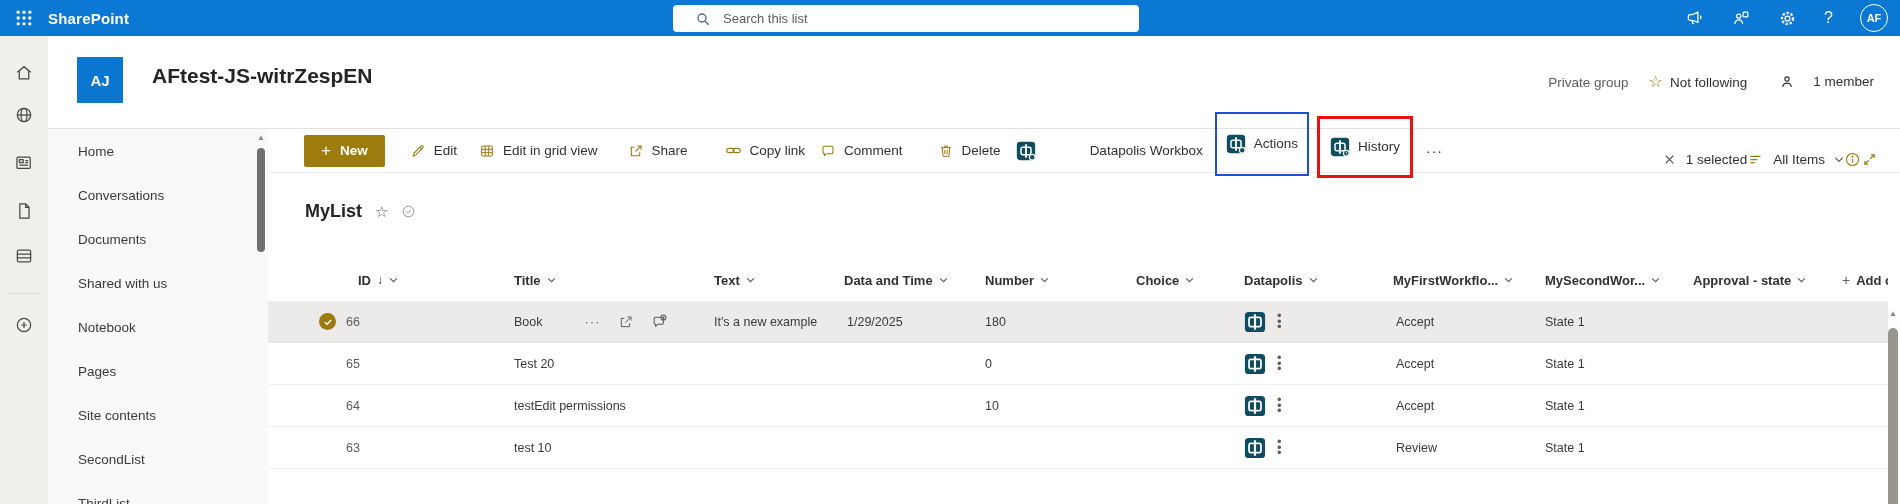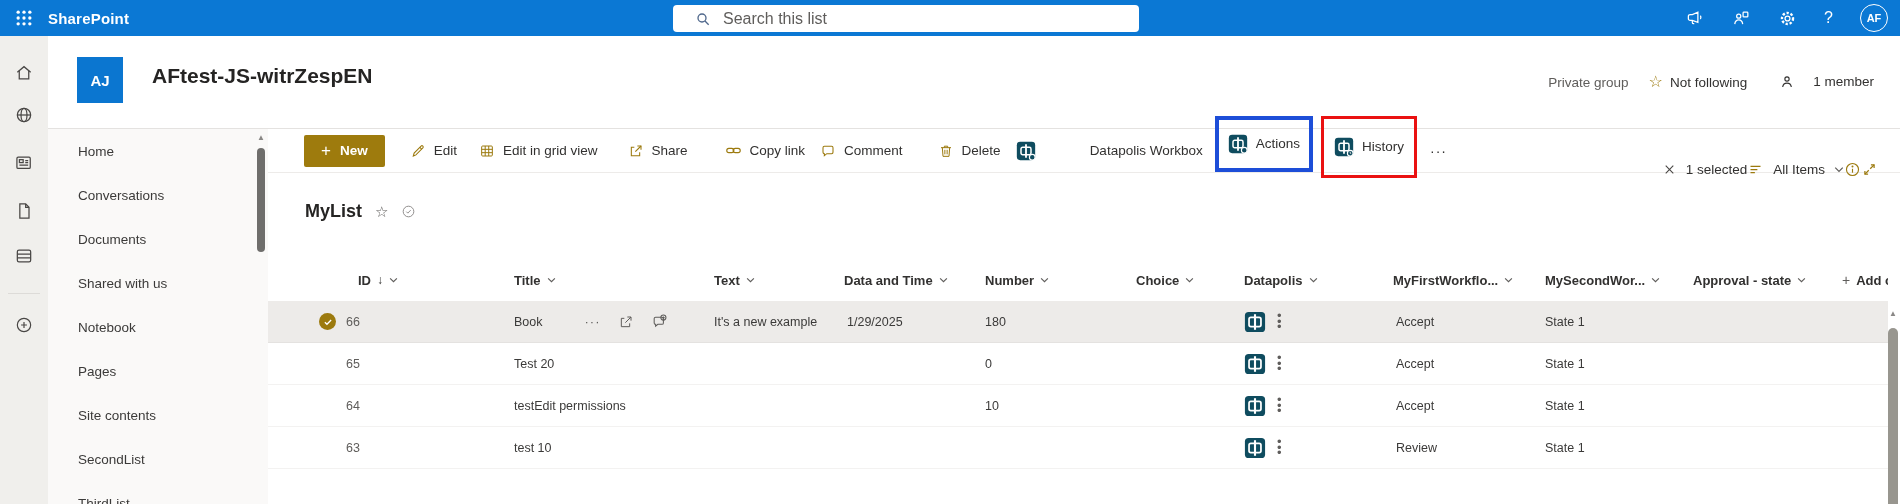--- a/index.html
+++ b/index.html
@@ -10,21 +10,21 @@
   }
   svg.ic { display:block; }
 
   
   .suite-bar { position:absolute; left:0; top:0; width:1900px; height:36px;
     background:#0b78d4; color:#fff; display:flex; align-items:center; z-index:30; }
   .waffle { width:48px; height:36px; display:flex; align-items:center; justify-content:center; cursor:pointer; }
   .brand { font-size:15px; font-weight:700; letter-spacing:.2px; }
   .searchbox { position:absolute; left:673px; top:5px; width:466px; height:27px; background:#fff;
     border-radius:4px; display:flex; align-items:center; padding-left:22px; gap:12px; }
-  .searchbox .ph { font-size:16px; color:#5f5d5b; }
+  .searchbox .ph { font-size:13px; color:#5f5d5b; }
   .suite-right { position:absolute; right:12px; top:0; height:36px; display:flex; align-items:center; gap:27px; }
   .suite-right .qmark { font-size:16px; font-weight:400; }
   .avatar { width:28px; height:28px; border:1.5px solid #fff; border-radius:50%;
     display:flex; align-items:center; justify-content:center; font-size:11px; font-weight:700; }
 
   
   .app-rail { position:absolute; left:0; top:36px; width:48px; height:468px; background:#f0efec; z-index:20; color:#4a4razz; }
   .rail-ic { position:absolute; left:14px; color:#494745; }
   .rail-div { position:absolute; left:8px; width:32px; border-top:1px solid #dddbd8; }
 
@@ -57,24 +57,24 @@
   .cmdbar { position:relative; height:44px; border-bottom:1px solid #edebe9;
     display:flex; align-items:center; padding-left:36px; }
   .cbtn { display:flex; align-items:center; gap:8px; font-size:13.5px; color:#323130;
     cursor:pointer; white-space:nowrap; }
   .cbtn .gi { color:#9c7a0e; }
   .new-btn { background:#9e7b0d; color:#fff; height:32px; border-radius:2px; border:none;
     display:flex; align-items:center; gap:9px; padding:0 17px; font-size:13.5px; font-weight:600;
     font-family:"Liberation Sans", sans-serif; cursor:pointer; }
   .new-btn .plus { font-size:17px; font-weight:400; line-height:1; }
   .anno { display:flex; align-items:center; position:relative; }
-  .anno-green { border:4px solid #1d4ed8; height:56px; top:-7px; padding:0 9px; }
+  .anno-green { border:2px solid #1d4ed8; height:64px; top:-7px; padding:0 9px; }
   .anno-red { border:3px solid #ea1111; height:62px; top:-4px; padding:0 10px; }
   .dots { font-size:14px; letter-spacing:1px; color:#323130; cursor:pointer; }
-  .cmd-right { position:absolute; right:22px; top:18px; height:44px; display:flex; align-items:center; }
+  .cmd-right { position:absolute; right:22px; top:8px; height:44px; display:flex; align-items:center; }
   .sel-group { display:flex; align-items:center; gap:10px; font-size:13.5px; cursor:pointer; }
   .view-group { display:flex; align-items:center; gap:9px; font-size:13.5px; cursor:pointer; }
 
   
   .list-title-row { display:flex; align-items:center; margin:28px 0 0 37px; gap:13px; }
   .list-title { font-size:18px; font-weight:700; color:#252423; }
   .list-title-row .star { color:#5f5d5b; font-size:15px; cursor:pointer; line-height:1; }
 
   
   .table { position:absolute; left:0; top:130px; width:1620px; }

